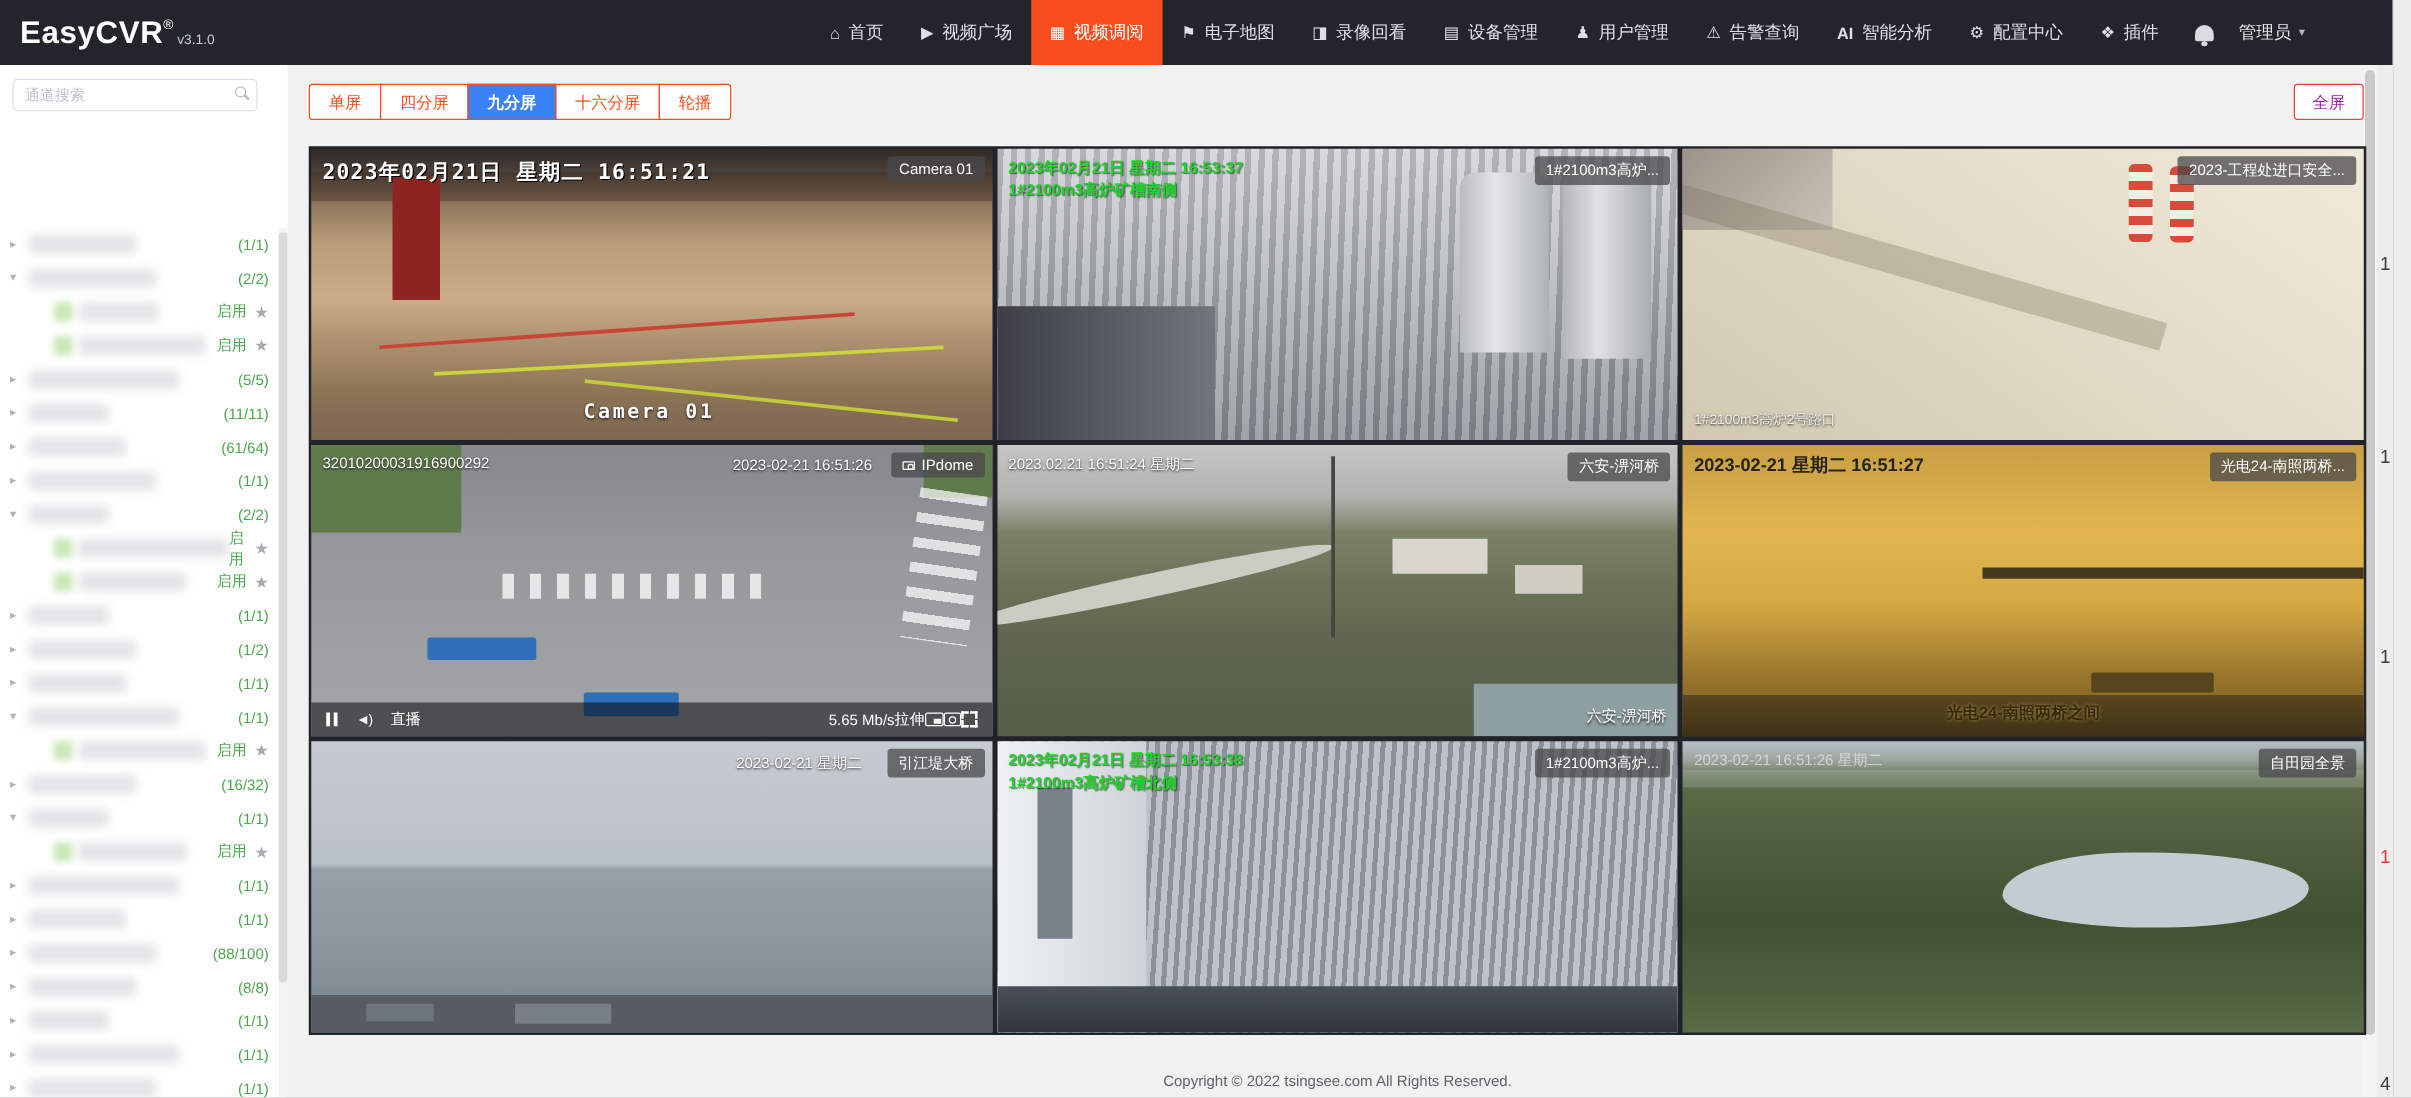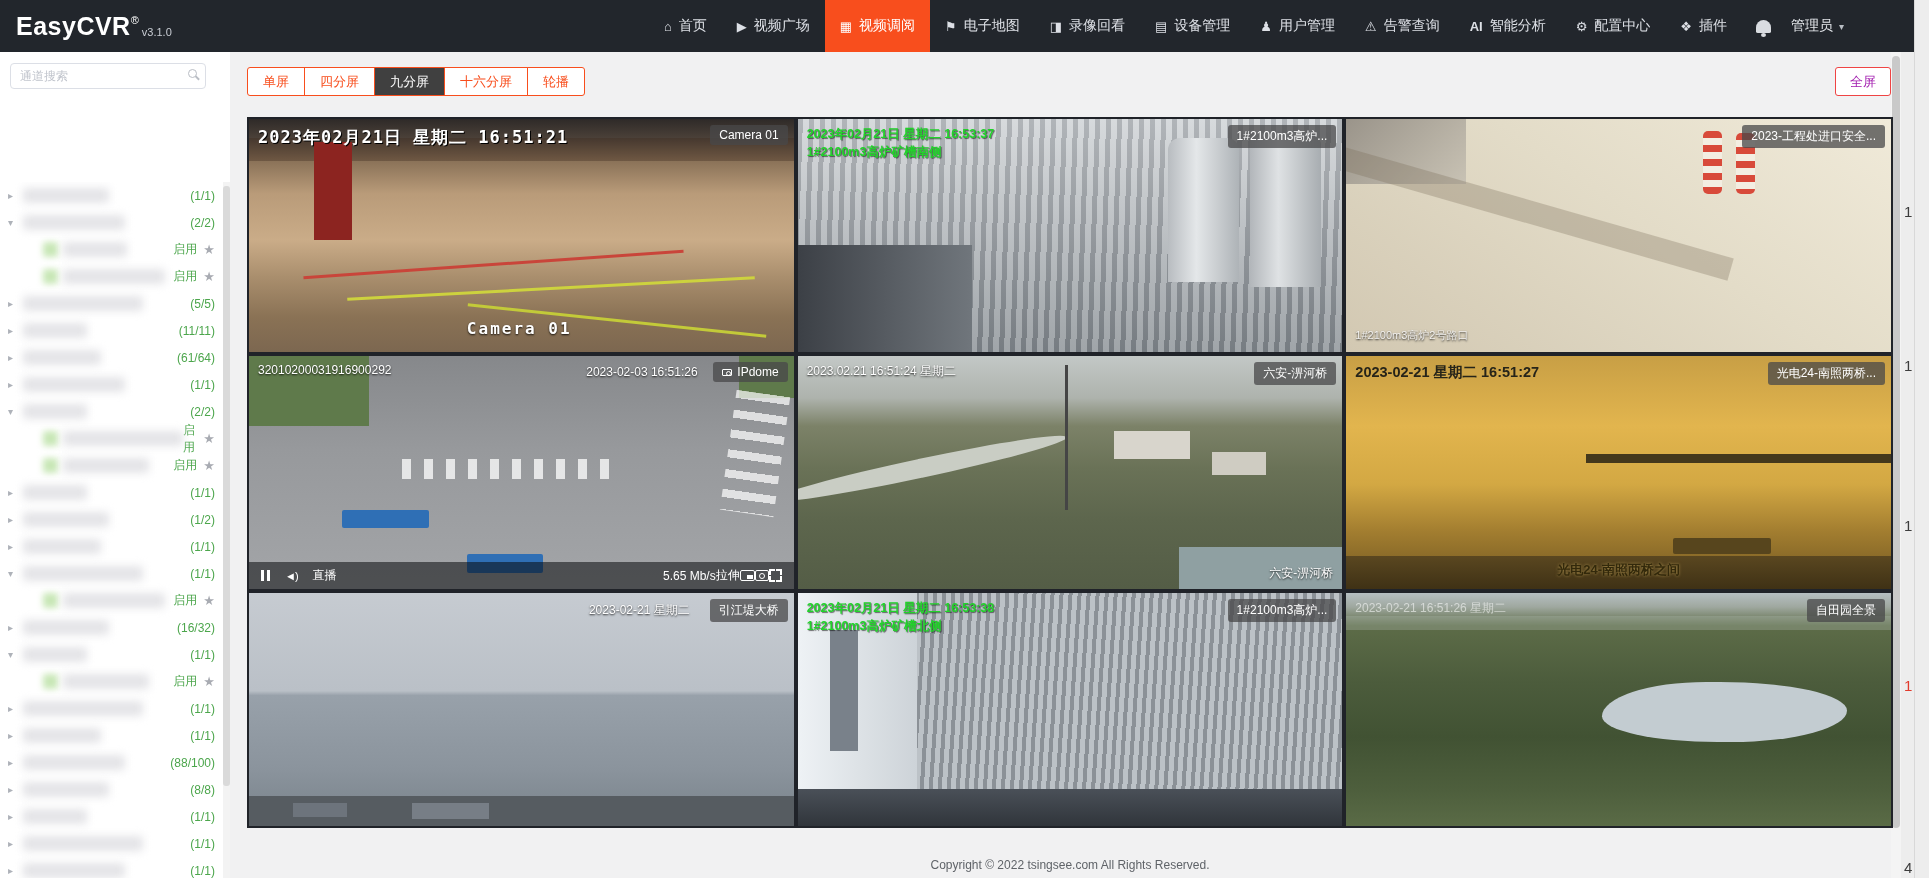--- a/index.html
+++ b/index.html
@@ -57,21 +57,21 @@
   .side-scroll{position:absolute;right:0;top:130px;width:7px;height:696px;background:#f3f3f3;}
   .side-thumb{position:absolute;left:0;top:4px;width:7px;height:600px;background:#dadada;border-radius:3px;}
 
   
   .main-bg{position:absolute;left:230px;top:52px;width:1661px;height:826px;background:#f1f1f2;}
   .layout-group{position:absolute;left:247px;top:67px;display:flex;z-index:2;}
   .lay-btn{height:29px;padding:0 15px;font-size:13px;color:#f84e1d;background:#fff;
     border:1px solid #f84e1d;margin-left:-1px;cursor:pointer;white-space:nowrap;}
   .lay-btn:first-of-type{margin-left:0;border-radius:3px 0 0 3px;}
   .lay-btn:last-of-type{border-radius:0 3px 3px 0;}
-  .lay-btn.active{background:#404040;color:#fff;position:relative;z-index:1;}
+  .lay-btn.active{background:#3b82f6;color:#fff;position:relative;z-index:1;font-weight:bold;}
   .fs-btn{position:absolute;right:38px;top:67px;height:29px;padding:0 14px;font-size:13px;
     color:#a21caf;background:#fff;border:1px solid #ef4444;border-radius:3px;cursor:pointer;z-index:2;}
 
   
   .grid{position:absolute;left:247px;top:117px;width:1646px;height:711px;background:#202329;
     display:grid;grid-template-columns:repeat(3,1fr);grid-template-rows:repeat(3,1fr);
     gap:4px;padding:2px;z-index:2;}
   .tile{position:relative;overflow:hidden;background:#15171a;cursor:pointer;}
   .tile>div{position:absolute;}
 
@@ -555,21 +555,21 @@
   </div>
 
   <div class="tile scene-4">
     <div class="s4-green1"></div>
     <div class="s4-green2"></div>
     <div class="s4-cross1"></div>
     <div class="s4-cross2"></div>
     <div class="s4-bus"></div>
     <div class="s4-bus2"></div>
     <span class="ov tl">32010200031916900292</span>
-    <span class="ov tr-time">2023-02-03 16:51:26</span>
+    <span class="ov tr-time">2023-02-21 16:51:26</span>
     <span class="badge">
       <i class="cam-glyph"></i>
       <span>IPdome</span>
     </span>
     <div class="ptoolbar">
       <span class="pause-icon">
           <i></i>
           <i></i>
         </span>
       <span class="spk">◄)</span>

